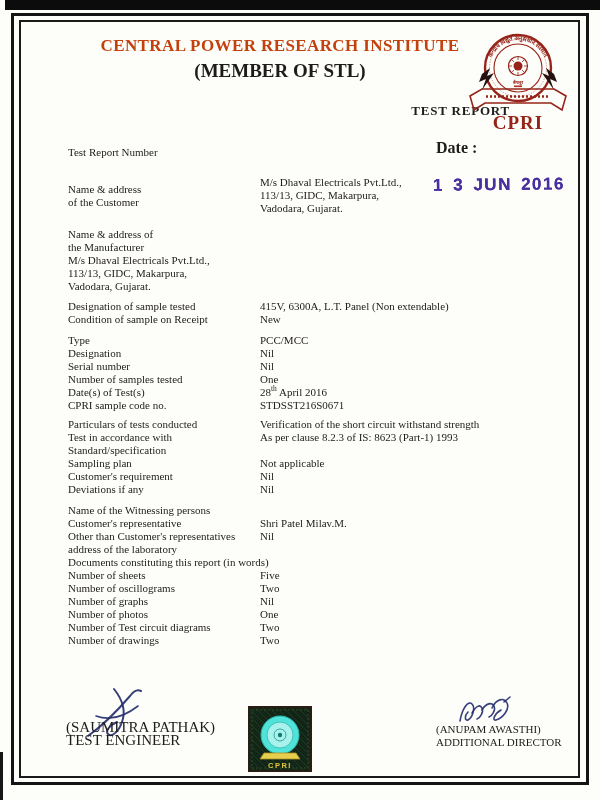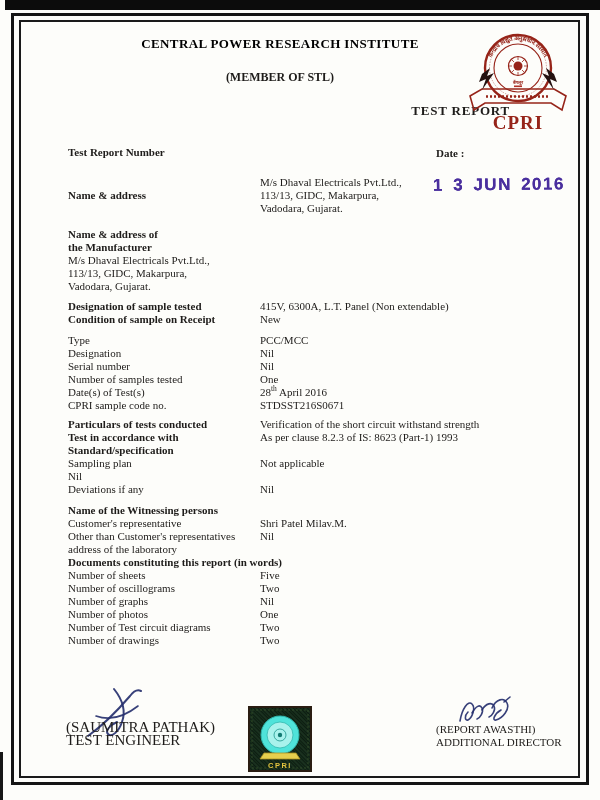--- a/index.html
+++ b/index.html
@@ -9,45 +9,45 @@
     font-family:"Liberation Serif","DejaVu Serif",serif;
     color:#1e1c1a;
     -webkit-font-smoothing:antialiased;
   }
   .scan-strip-top{position:absolute;left:5px;right:0;top:0;height:10px;background:#0c0c0c;}
   .scan-strip-bl{position:absolute;left:0;top:752px;width:3px;height:48px;background:#161616;}
   .border-outer{position:absolute;left:11px;top:13px;right:11px;bottom:15px;border:3px solid #141414;}
   .border-inner{position:absolute;left:19px;top:20px;right:20px;bottom:22px;border:2px solid #1a1a1a;}
 
   .hdr{position:absolute;left:50px;top:36px;width:460px;text-align:center;}
-  .hdr-institute{font-size:13px;font-weight:bold;letter-spacing:.4px;color:#000000;}
-  .hdr-member{font-size:12px;font-weight:bold;margin-top:18px;}
+  .hdr-institute{font-size:17px;font-weight:bold;letter-spacing:.4px;color:#c2410c;}
+  .hdr-member{font-size:19px;font-weight:bold;margin-top:4px;}
   .hdr-report-title{position:absolute;left:50px;top:103px;width:460px;text-align:right;
     font-size:13px;font-weight:bold;letter-spacing:.8px;}
 
   .seal{position:absolute;left:466px;top:30px;width:104px;height:104px;}
   .seal-caption{position:absolute;left:466px;top:112px;width:104px;text-align:center;
     font-size:19px;font-weight:bold;letter-spacing:1px;color:var(--seal-maroon,#8a2020);}
 
   .content{position:absolute;left:68px;top:146px;width:486px;font-size:11px;line-height:13px;}
   .row{display:flex;align-items:flex-start;}
   .lbl{width:192px;flex:none;white-space:nowrap;}
   .val{flex:1;white-space:nowrap;}
-  .b{font-weight:bold;}
+  .b{font-weight:normal;}
   sup.sup{font-size:7.5px;vertical-align:super;line-height:0;}
 
   .m-customer{margin-top:17px;align-items:center;}
   .m-manufacturer{margin-top:13px;flex-direction:column;}
   .m-sample{margin-top:7px;}
   .m-details{margin-top:8px;}
   .m-tests{margin-top:6px;}
   .m-witness{margin-top:8px;}
   .m-docs{}
 
-  .date-label{position:absolute;left:436px;top:147px;font-size:11px;font-weight:bold;}
+  .date-label{position:absolute;left:436px;top:139px;font-size:16px;font-weight:bold;}
   .date-stamp{position:absolute;left:433px;top:175px;
     font-family:"Liberation Sans","DejaVu Sans",sans-serif;
     font-size:17px;font-weight:bold;letter-spacing:1.5px;word-spacing:3px;
     color:var(--stamp-purple,#4a2f9e);transform:rotate(-.6deg);
     text-shadow:0 0 .6px var(--stamp-purple,#4a2f9e);}
 
   .sig-left-svg{position:absolute;left:84px;top:686px;}
   .sig-left-text{position:absolute;left:66px;top:721px;font-size:15px;line-height:13px;}
   .sig-right-svg{position:absolute;left:457px;top:695px;}
   .sig-right-text{position:absolute;left:436px;top:723px;font-size:11px;line-height:13px;}
@@ -110,20 +110,21 @@
 
 <div class="content">
 
   <div class="row">
     <div class="lbl b">Test Report Number</div>
   </div>
 
   <div class="row m-customer">
     <div class="lbl b">
       <div>Name &amp; address</div>
+      <div>of the Customer</div>
     </div>
     <div class="val">
       <div>M/s Dhaval Electricals Pvt.Ltd.,</div>
       <div>113/13, GIDC, Makarpura,</div>
       <div>Vadodara, Gujarat.</div>
     </div>
   </div>
 
   <div class="row m-manufacturer">
     <div class="lbl b">
@@ -185,20 +186,21 @@
       <div class="val">As per clause 8.2.3 of IS: 8623 (Part-1) 1993</div>
     </div>
     <div class="row">
       <div class="lbl b">Standard/specification</div>
     </div>
     <div class="row">
       <div class="lbl">Sampling plan</div>
       <div class="val">Not applicable</div>
     </div>
     <div class="row">
+      <div class="lbl">Customer's requirement</div>
       <div class="val">Nil</div>
     </div>
     <div class="row">
       <div class="lbl">Deviations if any</div>
       <div class="val">Nil</div>
     </div>
   </div>
 
   <div class="m-witness">
     <div class="b">Name of the Witnessing persons</div>
@@ -274,15 +276,15 @@
 </svg>
 
 <svg class="sig-right-svg" width="58" height="30" viewBox="0 0 58 30">
   <path class="sig-ink thin" d="M3,26 C5,14 11,5 15,9 C19,13 15,23 11,25 C8,26 7,21 11,17"></path>
   <path class="sig-ink thin" d="M15,18 C19,11 23,9 25,13 C27,17 23,23 20,24"></path>
   <path class="sig-ink thin" d="M25,15 C29,8 35,7 37,11 C39,15 35,21 32,22"></path>
   <path class="sig-ink thin" d="M35,13 C39,4 47,2 50,8 C53,14 46,23 39,25 C35,26 37,19 44,15"></path>
   <path class="sig-ink thin" d="M47,7 L53,2"></path>
 </svg>
 <div class="sig-right-text">
-  <div>(REPORT AWASTHI)</div>
+  <div>(ANUPAM AWASTHI)</div>
   <div>ADDITIONAL DIRECTOR</div>
 </div>
 
 </body></html>

